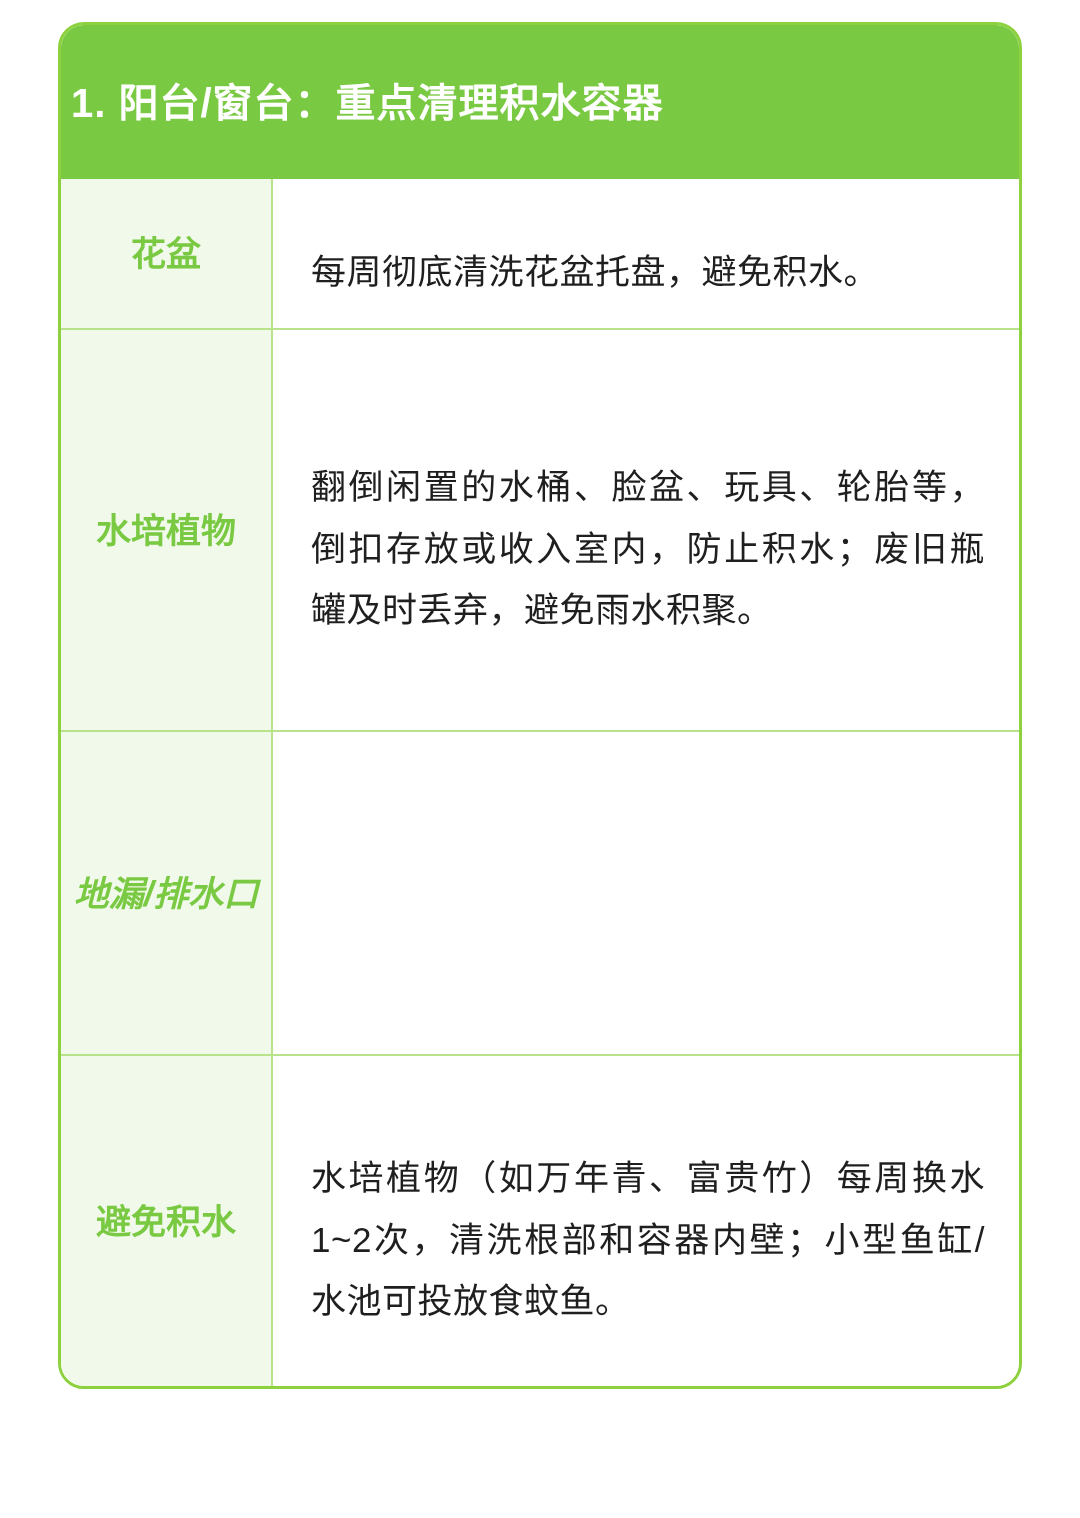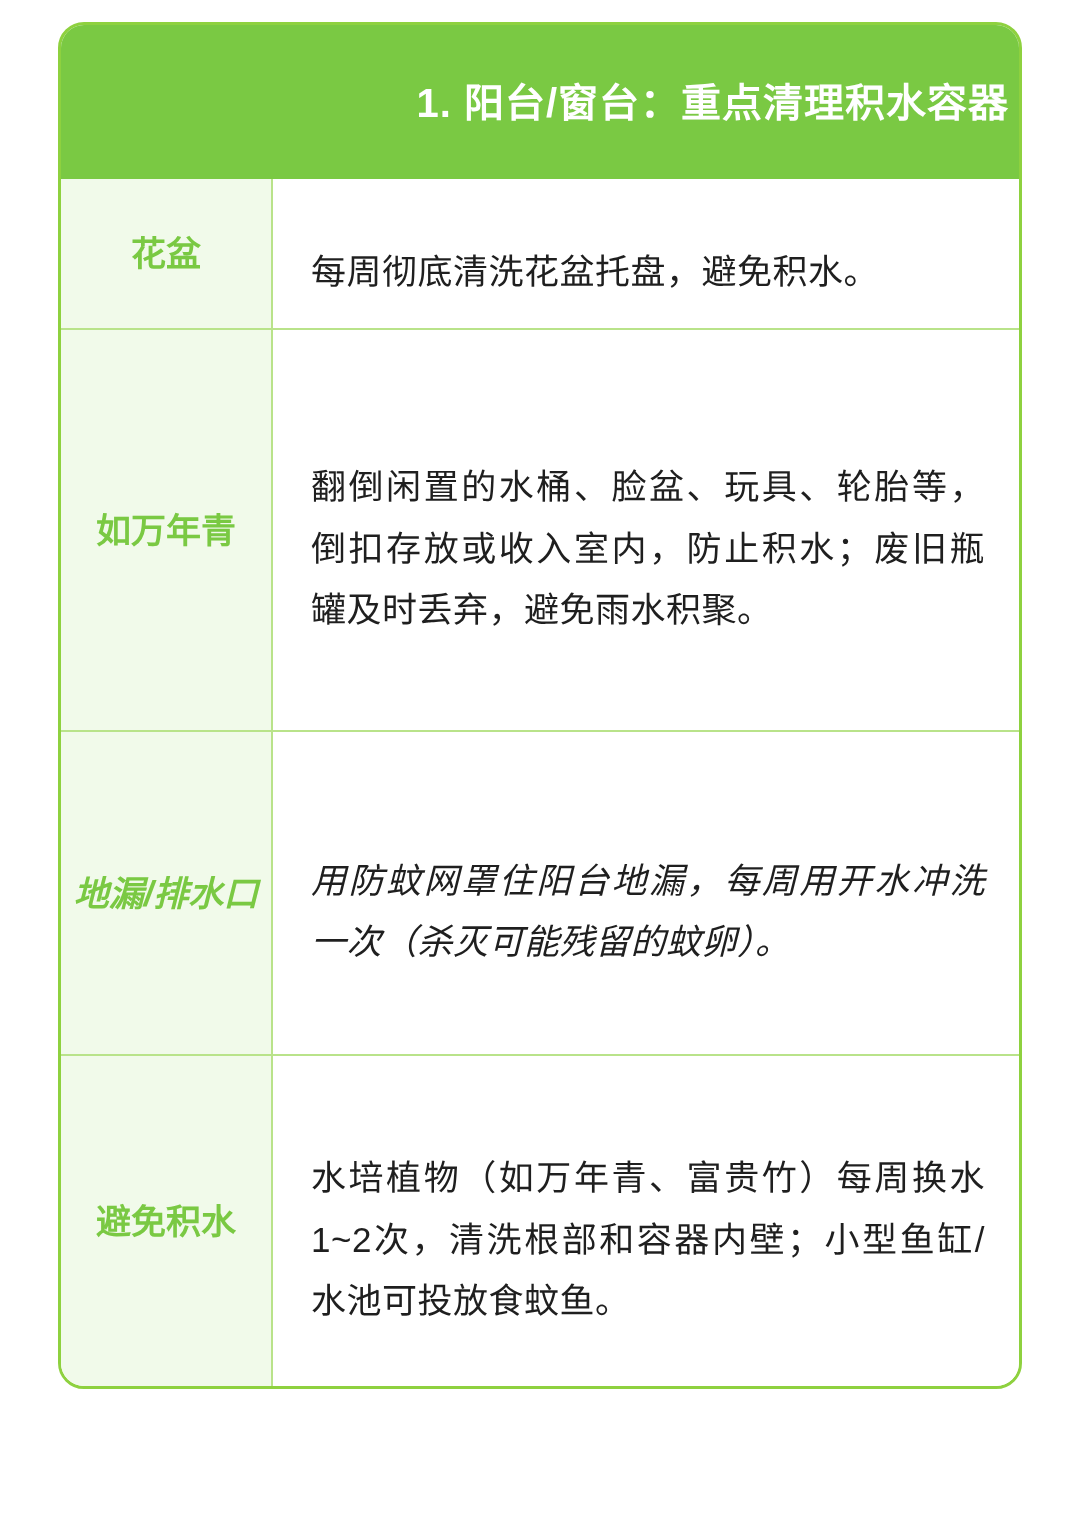--- a/index.html
+++ b/index.html
@@ -22,21 +22,21 @@
     width: 964px;
     border: 3px solid #8ed13f;
     border-radius: 26px;
     overflow: hidden;
     background: #ffffff;
     box-sizing: border-box;
   }
   .card-header {
     background: #7ac943;
     color: #ffffff;
-    text-align: right;
+    text-align: left;
     font-size: 40px;
     font-weight: bold;
     letter-spacing: 1px;
     padding: 54px 10px 52px 10px;
     line-height: 1.2;
     box-sizing: border-box;
   }
   .table {
     display: block;
     width: 100%;
@@ -98,31 +98,28 @@
     <div class="table">
 
       <div class="row row-1">
         <div class="cell-label">花盆</div>
         <div class="cell-desc">
           <span>每周彻底清洗花盆托盘，避免积水。</span>
         </div>
       </div>
 
       <div class="row row-2">
-        <div class="cell-label">如万年青</div>
+        <div class="cell-label">水培植物</div>
         <div class="cell-desc">
           <span>翻倒闲置的水桶、脸盆、玩具、轮胎等，倒扣存放或收入室内，防止积水；废旧瓶罐及时丢弃，避免雨水积聚。</span>
         </div>
       </div>
 
       <div class="row row-3">
         <div class="cell-label">地漏/排水口</div>
-        <div class="cell-desc">
-          <span>用防蚊网罩住阳台地漏，每周用开水冲洗一次（杀灭可能残留的蚊卵）。</span>
-        </div>
       </div>
 
       <div class="row row-4">
         <div class="cell-label">避免积水</div>
         <div class="cell-desc">
           <span>水培植物（如万年青、富贵竹）每周换水1~2次，清洗根部和容器内壁；小型鱼缸/水池可投放食蚊鱼。</span>
         </div>
       </div>
 
     </div>

